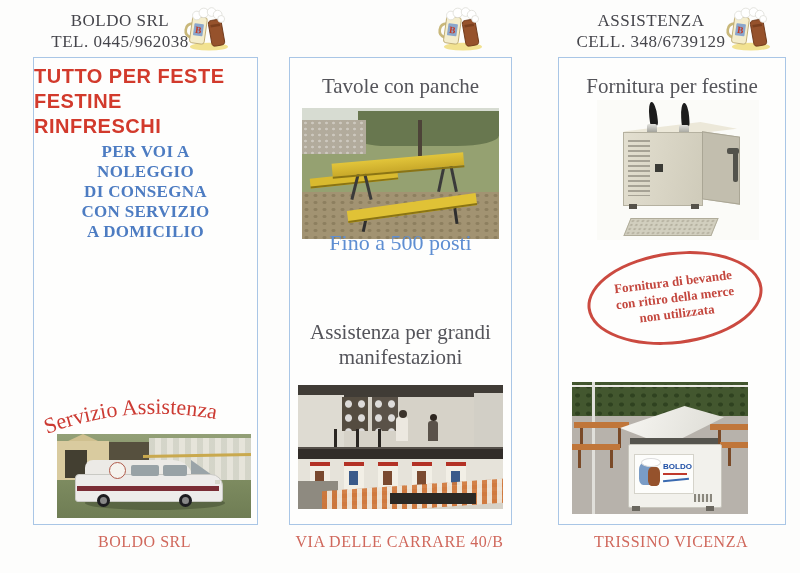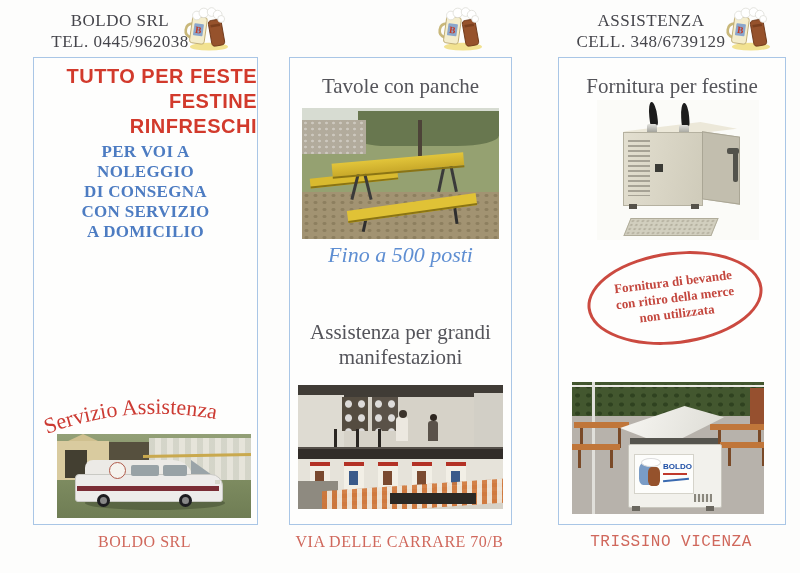--- a/index.html
+++ b/index.html
@@ -18,37 +18,37 @@
 
   
   .panel{position:absolute;top:57px;height:466px;background:#fefefd;border:1px solid #a9c6e6;}
   .panel-left{left:33px;width:223px;}
   .panel-mid{left:289px;width:221px;}
   .panel-right{left:558px;width:226px;}
 
   .footer{position:absolute;top:533px;text-align:center;color:#d0685c;font-size:16px;letter-spacing:.5px;}
   .footer-left{left:33px;width:223px;}
   .footer-mid{left:289px;width:221px;}
-  .footer-right{left:558px;width:226px;font-family:Liberation Mono, monospace;}
-
-  
-  .red-title{position:absolute;top:6px;left:0;right:0;text-align:right;
+  .footer-right{left:558px;width:226px;}
+
+  
+  .red-title{position:absolute;top:6px;left:0;right:0;text-align:left;
              font-family:"Liberation Sans",sans-serif;font-weight:700;font-size:20px;line-height:25px;
              color:#d23a2c;letter-spacing:.5px;}
   .blue-sub{position:absolute;top:84px;left:0;right:0;text-align:center;
             font-weight:700;font-size:17px;line-height:20px;color:#4d7cc2;letter-spacing:.3px;}
   .item-list{position:absolute;top:188px;left:10px;right:2px;
              font-size:20px;line-height:25px;color:#403f3d;}
   .service-arc{position:absolute;top:338px;left:1px;}
 
   
   .h-gray{position:absolute;left:0;right:0;text-align:center;color:#54545a;font-size:21px;line-height:25px;}
   .cap-blue{position:absolute;left:0;right:0;text-align:center;color:#5e8ed2;font-size:22px;}
   .h-top{top:16px;}
-  .mid-caption{top:184px;font-style:italic;}
+  .mid-caption{top:172px;}
   .mid-h-bottom{top:262px;left:13px;right:13px;}
   .right-h-bottom{top:293px;}
 
   
   .oval{position:absolute;left:28px;top:194px;width:170px;height:86px;border:3px solid #cb4a40;border-radius:50%;
         transform:rotate(-7deg);display:flex;align-items:center;justify-content:center;}
   .oval-text{text-align:center;color:#c4473e;font-weight:700;font-size:13px;line-height:16px;}
 
   
   .photo{position:absolute;overflow:hidden;}
@@ -57,21 +57,21 @@
   
   .photo-van{left:23px;top:376px;width:194px;height:84px;
              background:linear-gradient(#93a077 0%,#7d8b60 55%,#6f7d54 100%);}
   
   .photo-table{left:12px;top:50px;width:197px;height:131px;background:#95a171;}
   
   .photo-bar{left:8px;top:327px;width:205px;height:124px;background:#d6d2c8;}
   
   .photo-disp{left:38px;top:42px;width:162px;height:140px;background:#fbfbf8;}
   
-  .photo-frz{left:13px;top:324px;width:192px;height:132px;background:#b7b2ab;}
+  .photo-frz{left:13px;top:324px;width:176px;height:132px;background:#b7b2ab;}
 
   .sticker-brand{font-family:"Liberation Sans",sans-serif;font-weight:700;font-size:8px;color:#1d4ea5;}
 </style>
 </head>
 <body>
 
 <svg width="0" height="0" style="position:absolute">
   <defs>
     <symbol id="mugs" viewBox="0 0 60 52">
       <ellipse cx="30" cy="47" rx="22" ry="4.5" fill="#f2e291"></ellipse>
@@ -270,16 +270,16 @@
         <div class="abs" style="left:28px;top:18px;width:24px;height:2px;background:#c0392b;"></div>
         <div class="abs" style="left:28px;top:24px;width:26px;height:2px;background:#3a6ab0;transform:rotate(-6deg);"></div>
       </div>
       <div class="abs" style="left:122px;top:112px;width:18px;height:8px;background:repeating-linear-gradient(90deg,#8a877d 0 2px,#e8e7e1 2px 4px);"></div>
       <div class="abs" style="left:60px;top:124px;width:8px;height:5px;background:#6a675f;"></div>
       <div class="abs" style="left:134px;top:124px;width:8px;height:5px;background:#6a675f;"></div>
     </div>
   </div>
 
   <div class="footer footer-left">BOLDO SRL</div>
-  <div class="footer footer-mid">VIA DELLE CARRARE 70/B</div>
+  <div class="footer footer-mid">VIA DELLE CARRARE 40/B</div>
   <div class="footer footer-right">TRISSINO VICENZA</div>
 
 </div>
 
 </body></html>

